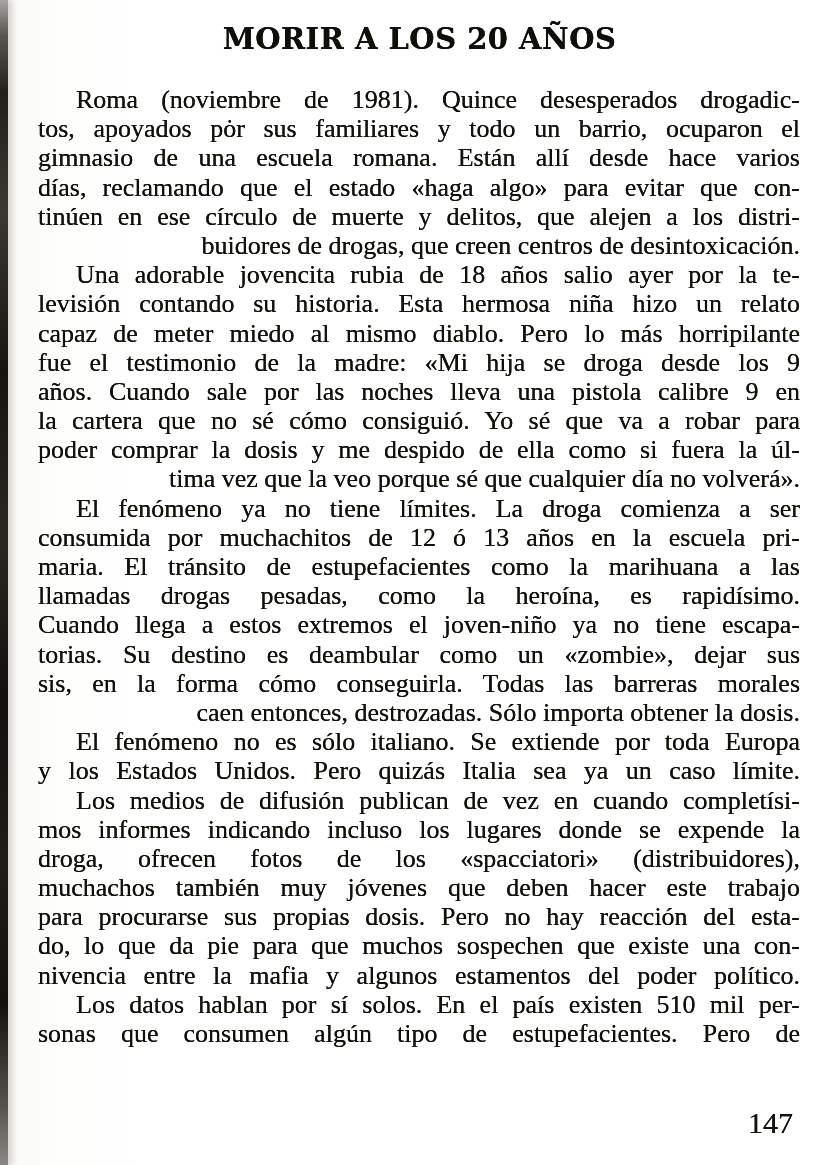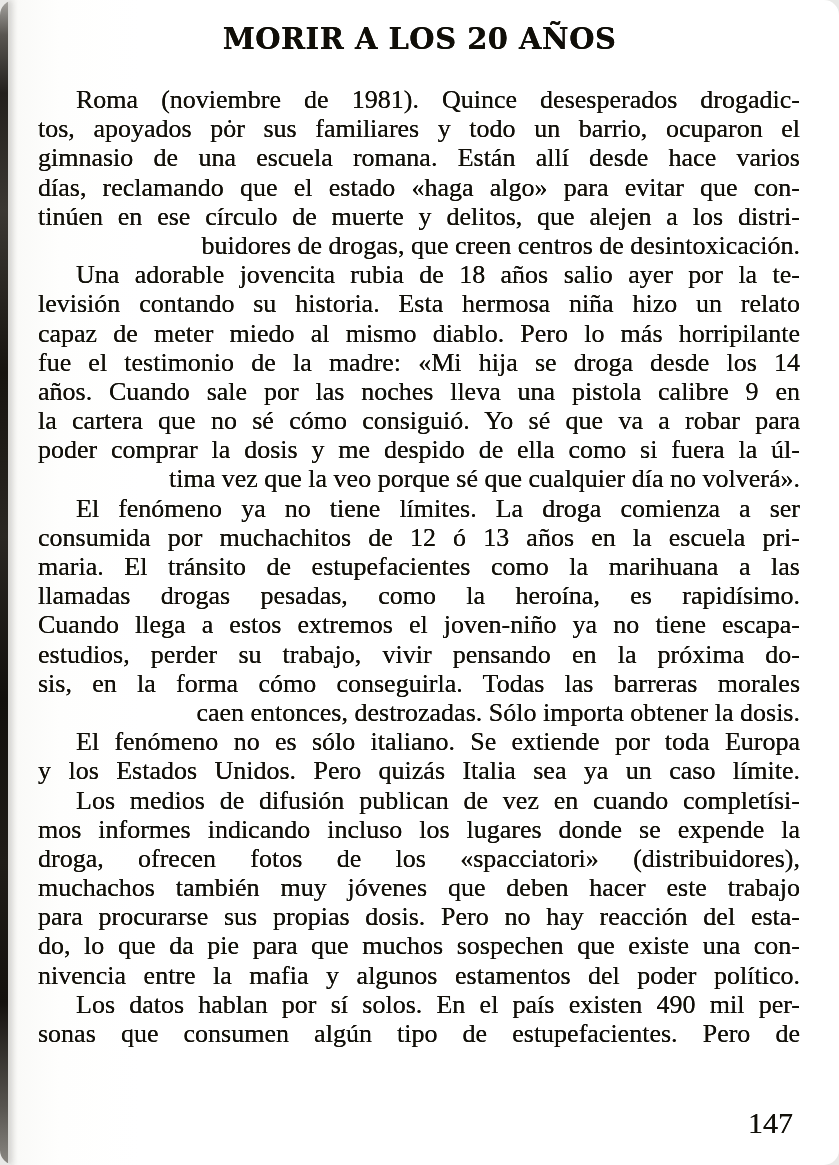--- a/index.html
+++ b/index.html
@@ -7,21 +7,20 @@
     width: 839px; height: 1165px;
     background: #e9e9e7;
     font-family: "Liberation Serif", "DejaVu Serif", serif;
   }
   .page {
     position: relative;
     width: 839px; height: 1165px;
     overflow: hidden;
     background: linear-gradient(90deg, #f1f0ee 0px, #fafaf8 18px, #fefefd 60px, #ffffff 140px);
     color: #121009;
-    border-radius: 15px;
   }
   
   .binding-edge {
     position: absolute; left: 0; top: 0;
     width: 8px; height: 100%;
     background: linear-gradient(180deg,
       #a8a6a2 0%, #595651 3%, #23201c 8%, #3b3833 18%,
       #17140f 32%, #2a2722 46%, #12100c 60%, #201d18 74%,
       #14110d 86%, #57544f 95%, #8b8883 100%);
     box-shadow: 4px 0 6px rgba(40, 38, 34, 0.18);
@@ -76,39 +75,39 @@
   <div class="body-text" id="body-text">
       <div class="line j indent">Roma (noviembre de 1981). Quince desesperados drogadic-</div>
       <div class="line j">tos, apoyados pȯr sus familiares y todo un barrio, ocuparon el</div>
       <div class="line j">gimnasio de una escuela romana. Están allí desde hace varios</div>
       <div class="line j">días, reclamando que el estado «haga algo» para evitar que con-</div>
       <div class="line j">tinúen en ese círculo de muerte y delitos, que alejen a los distri-</div>
       <div class="line">buidores de drogas, que creen centros de desintoxicación.</div>
       <div class="line j indent">Una adorable jovencita rubia de 18 años salio ayer por la te-</div>
       <div class="line j">levisión contando su historia. Esta hermosa niña hizo un relato</div>
       <div class="line j">capaz de meter miedo al mismo diablo. Pero lo más horripilante</div>
-      <div class="line j">fue el testimonio de la madre: «Mi hija se droga desde los 14</div>
+      <div class="line j">fue el testimonio de la madre: «Mi hija se droga desde los 9</div>
       <div class="line j">años. Cuando sale por las noches lleva una pistola calibre 9 en</div>
       <div class="line j">la cartera que no sé cómo consiguió. Yo sé que va a robar para</div>
       <div class="line j">poder comprar la dosis y me despido de ella como si fuera la úl-</div>
       <div class="line">tima vez que la veo porque sé que cualquier día no volverá».</div>
       <div class="line j indent">El fenómeno ya no tiene límites. La droga comienza a ser</div>
       <div class="line j">consumida por muchachitos de 12 ó 13 años en la escuela pri-</div>
       <div class="line j">maria. El tránsito de estupefacientes como la marihuana a las</div>
       <div class="line j">llamadas drogas pesadas, como la heroína, es rapidísimo.</div>
       <div class="line j">Cuando llega a estos extremos el joven-niño ya no tiene escapa-</div>
-      <div class="line j">estudios, perder su trabajo, vivir pensando en la próxima do-</div>
+      <div class="line j">torias. Su destino es deambular como un «zombie», dejar sus</div>
       <div class="line j">sis, en la forma cómo conseguirla. Todas las barreras morales</div>
       <div class="line">caen entonces, destrozadas. Sólo importa obtener la dosis.</div>
       <div class="line j indent">El fenómeno no es sólo italiano. Se extiende por toda Europa</div>
       <div class="line j">y los Estados Unidos. Pero quizás Italia sea ya un caso límite.</div>
       <div class="line j indent">Los medios de difusión publican de vez en cuando completísi-</div>
       <div class="line j">mos informes indicando incluso los lugares donde se expende la</div>
       <div class="line j">droga, ofrecen fotos de los «spacciatori» (distribuidores),</div>
       <div class="line j">muchachos también muy jóvenes que deben hacer este trabajo</div>
       <div class="line j">para procurarse sus propias dosis. Pero no hay reacción del esta-</div>
       <div class="line j">do, lo que da pie para que muchos sospechen que existe una con-</div>
       <div class="line j">nivencia entre la mafia y algunos estamentos del poder político.</div>
-      <div class="line j indent">Los datos hablan por sí solos. En el país existen 490 mil per-</div>
+      <div class="line j indent">Los datos hablan por sí solos. En el país existen 510 mil per-</div>
       <div class="line j">sonas que consumen algún tipo de estupefacientes. Pero de</div>
     </div>
   <div class="page-number">147</div>
 </div>
 
 </body></html>

